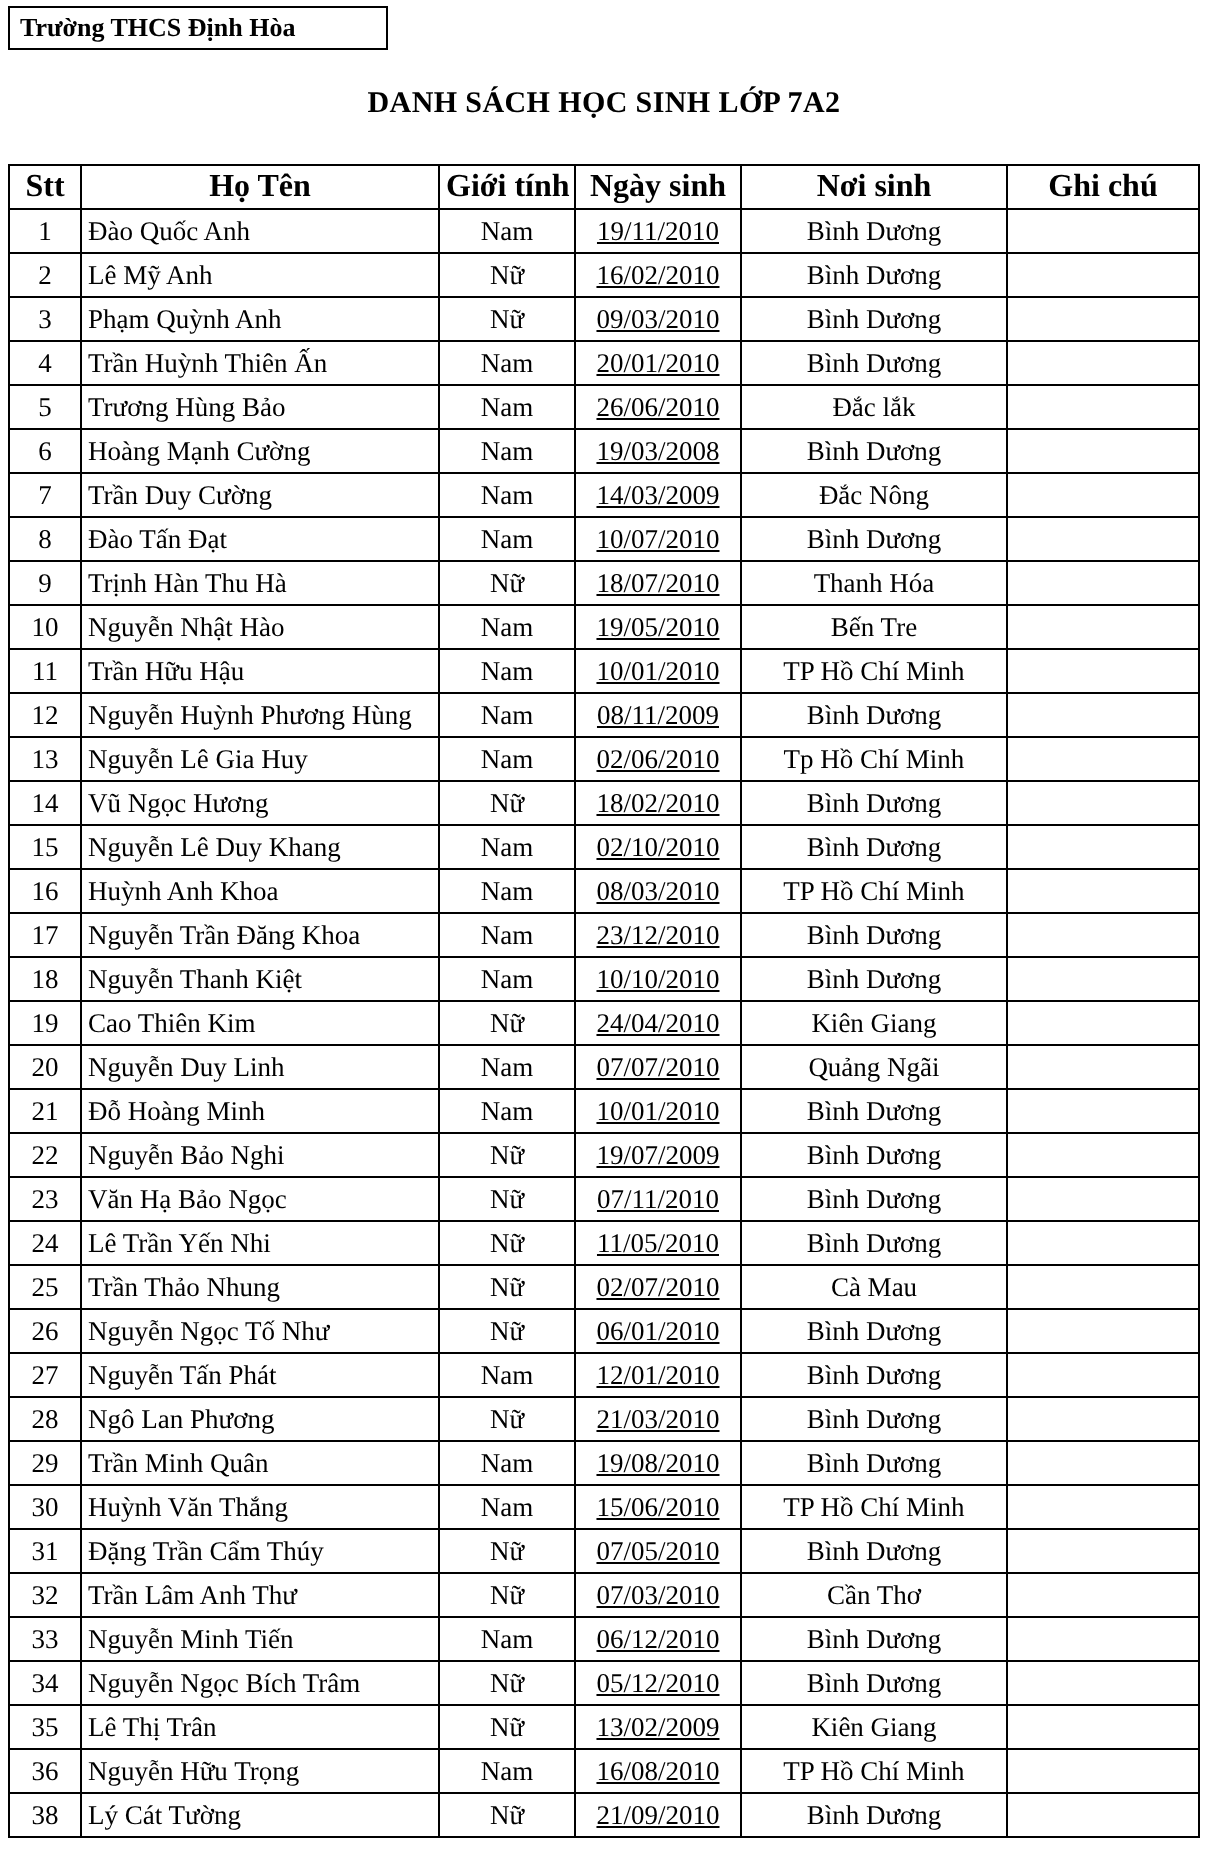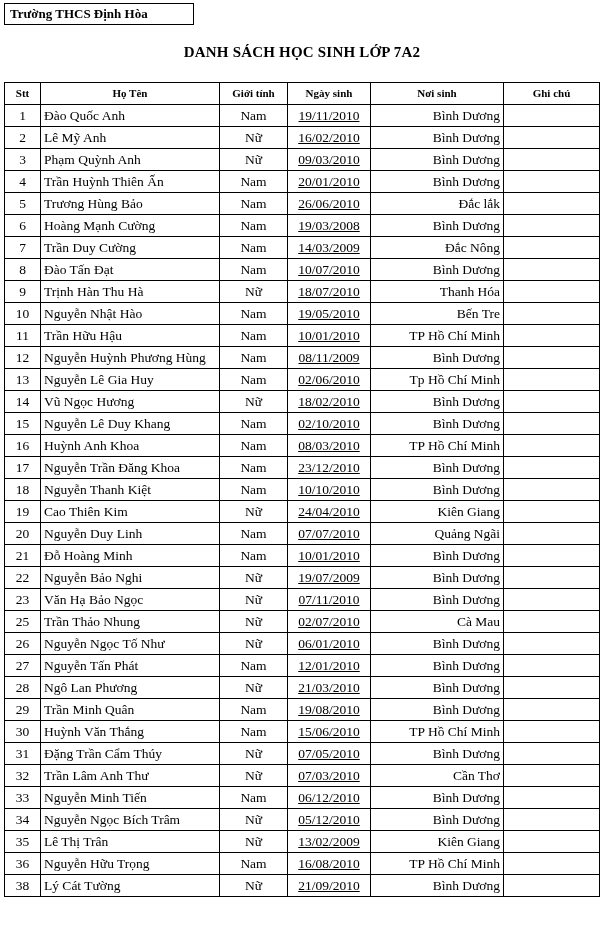--- a/index.html
+++ b/index.html
@@ -58,34 +58,34 @@
     border: 1px solid #000000;
     padding: 0 3px;
     height: 21px;
     line-height: 21px;
     overflow: hidden;
     white-space: nowrap;
   }
   table.roster th {
     font-weight: bold;
     text-align: center;
-    font-size: 11px;
+    font-size: 16px;
   }
   col.c-stt    { width: 36px; }
   col.c-name   { width: 179px; }
   col.c-gender { width: 68px; }
   col.c-dob    { width: 83px; }
   col.c-birth  { width: 133px; }
   col.c-note   { width: 96px; }
 
   td.stt    { text-align: center; }
   td.name   { text-align: left; padding-left: 6px; }
   td.gender { text-align: center; }
   td.dob    { text-align: center; text-decoration: underline; }
-  td.birth  { text-align: right; }
+  td.birth  { text-align: center; }
   td.note   { text-align: center; }
 </style>
 </head>
 <body>
 
 <div class="page">
 
   <div class="school-box">
     <span>Trường THCS Định Hòa</span>
   </div>
@@ -290,20 +290,28 @@
         </tr>
         <tr>
           <td class="stt">23</td>
           <td class="name">Văn Hạ Bảo Ngọc</td>
           <td class="gender">Nữ</td>
           <td class="dob">07/11/2010</td>
           <td class="birth">Bình Dương</td>
           <td class="note"></td>
         </tr>
         <tr>
+          <td class="stt">24</td>
+          <td class="name">Lê Trần Yến Nhi</td>
+          <td class="gender">Nữ</td>
+          <td class="dob">11/05/2010</td>
+          <td class="birth">Bình Dương</td>
+          <td class="note"></td>
+        </tr>
+        <tr>
           <td class="stt">25</td>
           <td class="name">Trần Thảo Nhung</td>
           <td class="gender">Nữ</td>
           <td class="dob">02/07/2010</td>
           <td class="birth">Cà Mau</td>
           <td class="note"></td>
         </tr>
         <tr>
           <td class="stt">26</td>
           <td class="name">Nguyễn Ngọc Tố Như</td>

